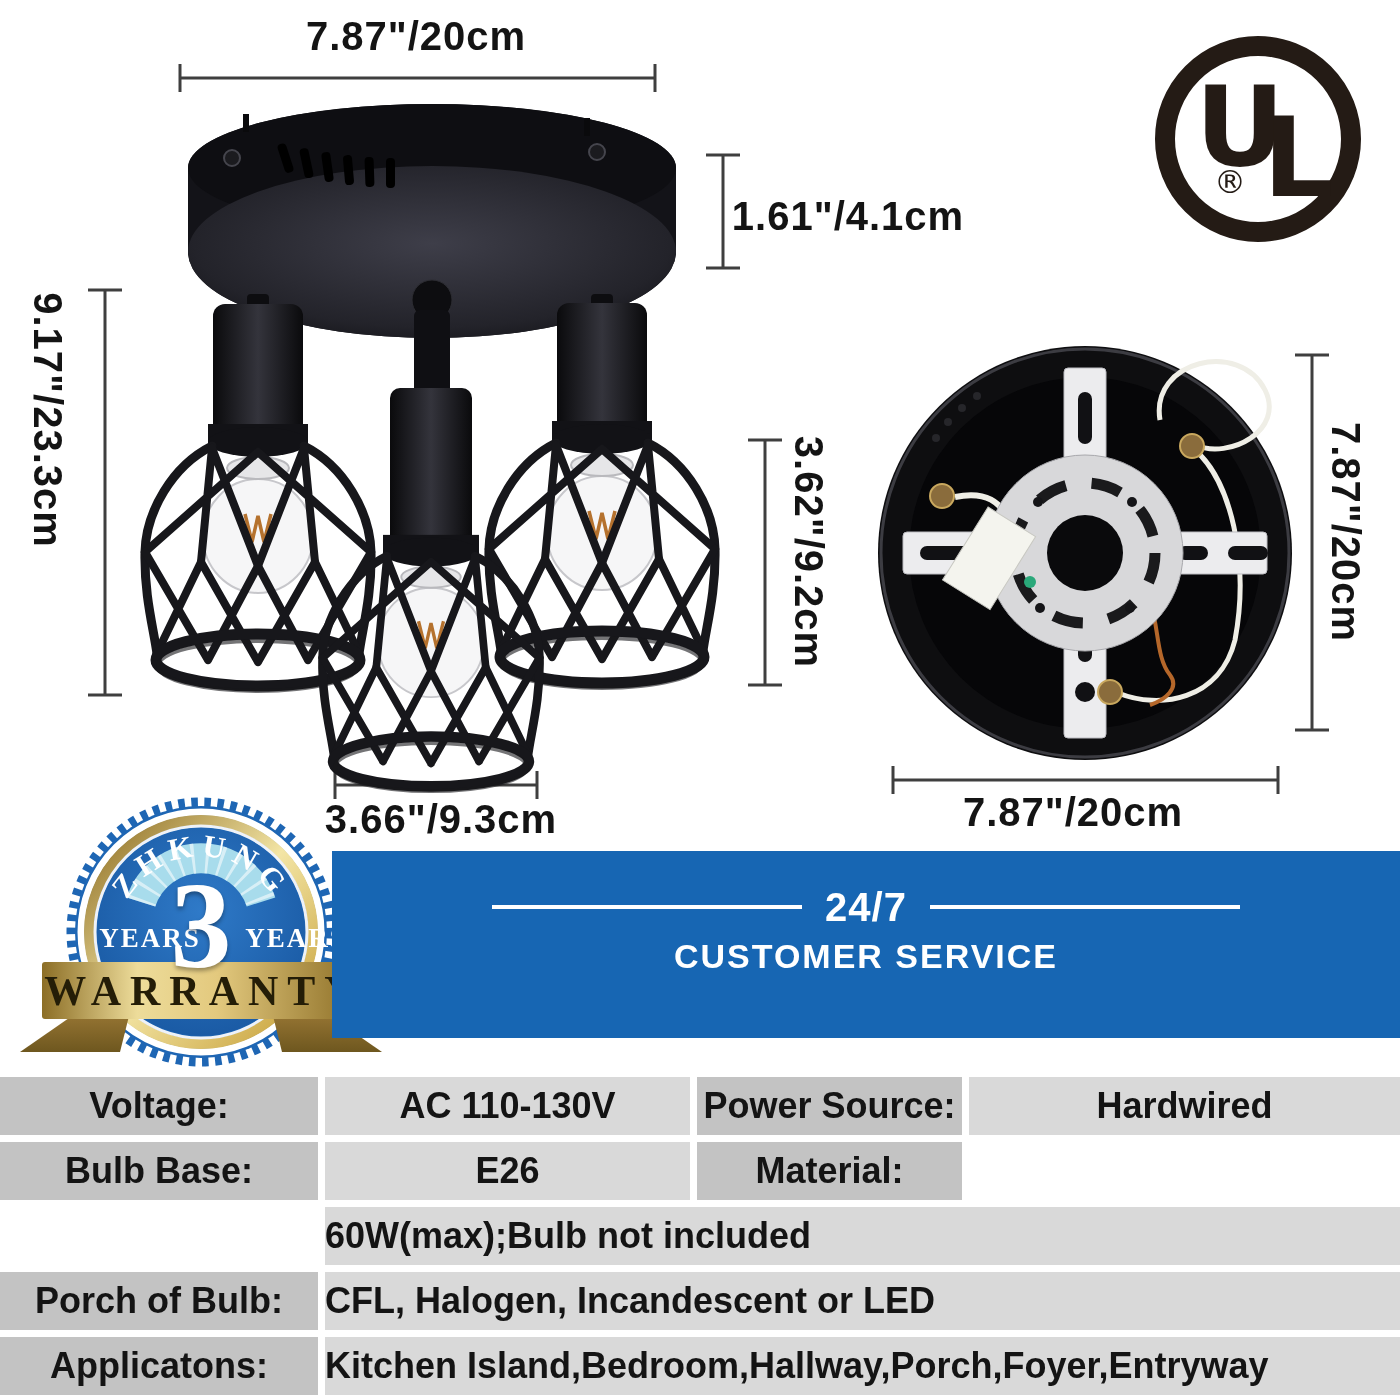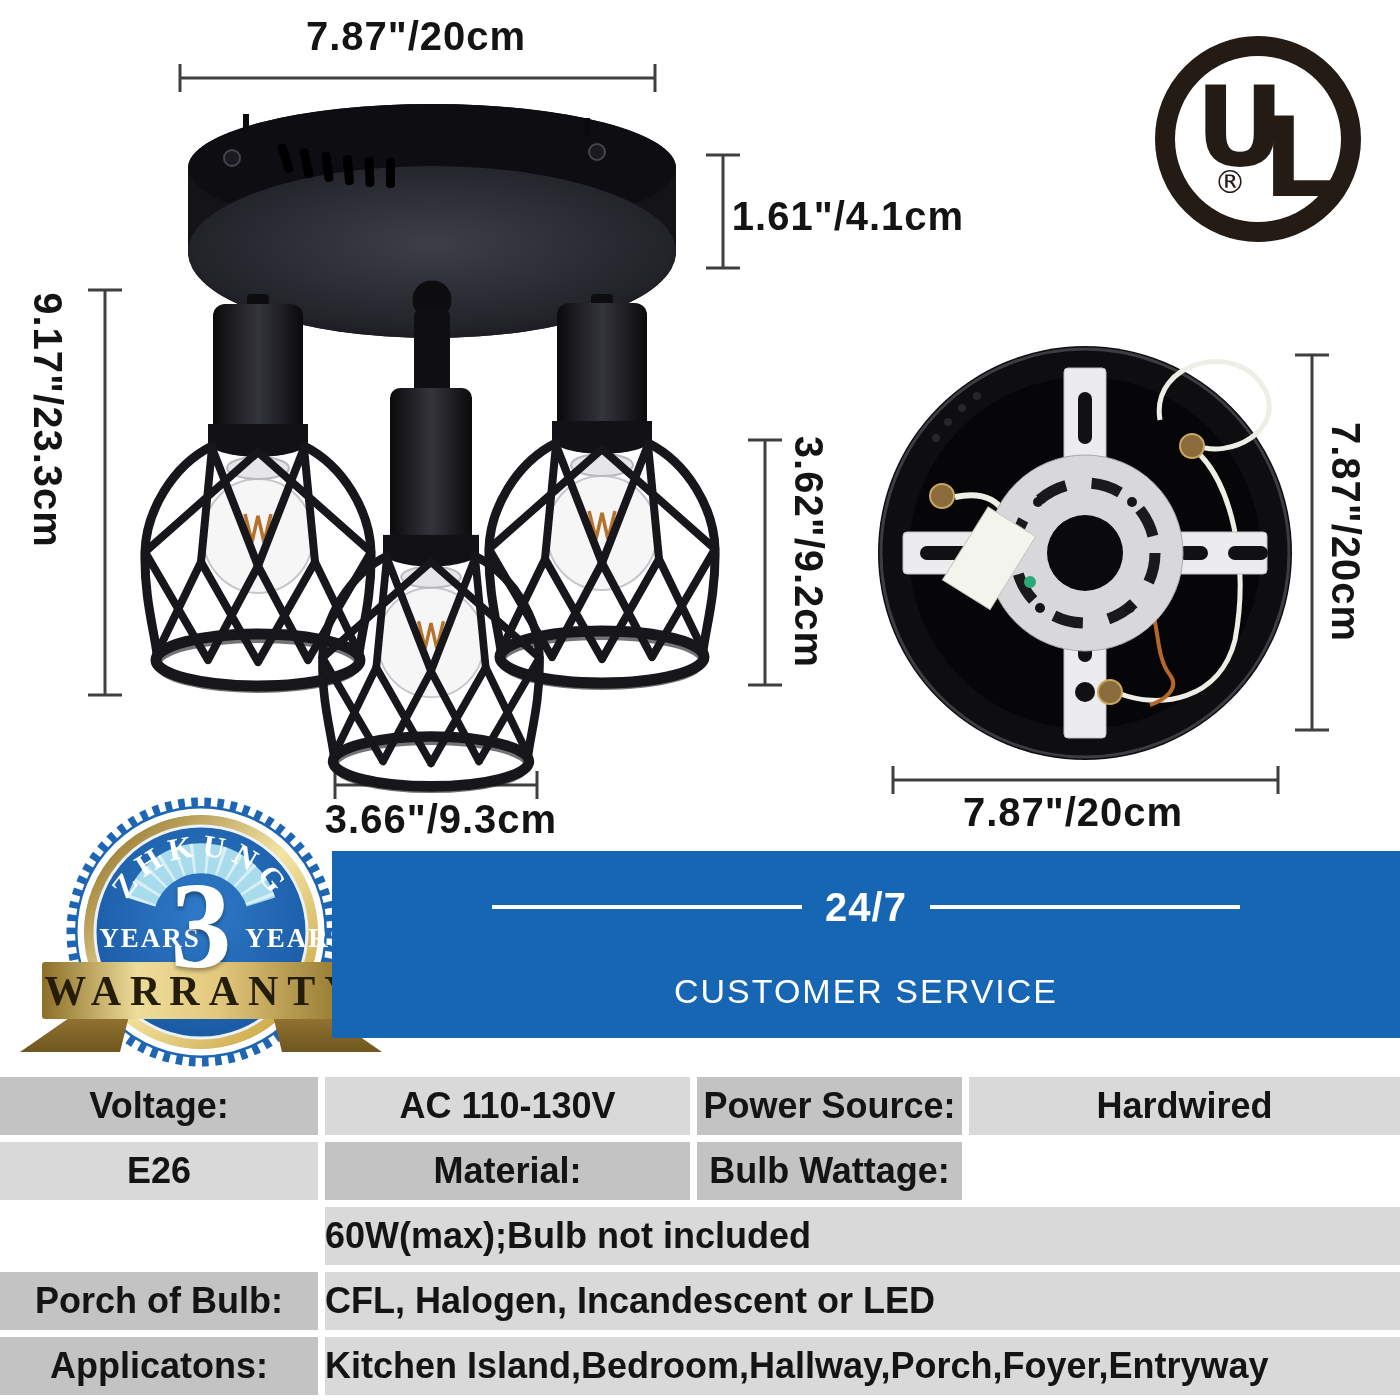--- a/index.html
+++ b/index.html
@@ -18,21 +18,21 @@
   .banner{
     position:absolute;left:332px;top:851px;width:1068px;height:187px;
     background:#1766b3;color:#fff;
   }
   .banner .hours{
     position:absolute;left:0;top:34px;width:100%;text-align:center;
     font-size:40px;font-weight:bold;letter-spacing:1px;
   }
   .banner .svc{
     position:absolute;left:0;top:86px;width:100%;text-align:center;
-    font-size:34px;font-weight:400;letter-spacing:2px;margin-top:35px;
+    font-size:34px;font-weight:700;letter-spacing:2px;
   }
   .bline{position:absolute;top:54px;height:4px;width:310px;background:#fff;}
   .bline.l{left:160px;} .bline.r{right:160px;}
   
   .badge-txt{position:absolute;color:#fff;font-family:"Liberation Serif",serif;
     transform:translate(-50%,-50%);white-space:nowrap;}
   .badge-years{font-size:27px;letter-spacing:2px;font-weight:600;margin-left:22px;}
   .badge-three{font-size:122px;font-weight:bold;text-shadow:0 3px 4px rgba(0,0,0,.35);}
   .badge-warranty{font-size:42px;font-weight:bold;letter-spacing:9px;color:#241d07;}
   
@@ -252,24 +252,24 @@
     <div class="hours">24/7</div>
     <div class="svc">CUSTOMER SERVICE</div>
   </div>
 
   <div class="spec">
     <div class="cell lab">Voltage:</div>
     <div class="cell val">AC 110-130V</div>
     <div class="cell lab">Power Source:</div>
     <div class="cell val">Hardwired</div>
 
+    <div class="cell lab">Bulb Base:</div>
     <div class="cell val">E26</div>
     <div class="cell lab">Material:</div>
 
-    <div class="cell lab">Bulb Wattage:</div>
     <div class="cell val wide">60W(max);Bulb not included</div>
 
     <div class="cell lab">Porch of Bulb:</div>
     <div class="cell val wide">CFL, Halogen, Incandescent or LED</div>
 
     <div class="cell lab">Applicatons:</div>
     <div class="cell val wide">Kitchen Island,Bedroom,Hallway,Porch,Foyer,Entryway</div>
   </div>
 
 </div>

